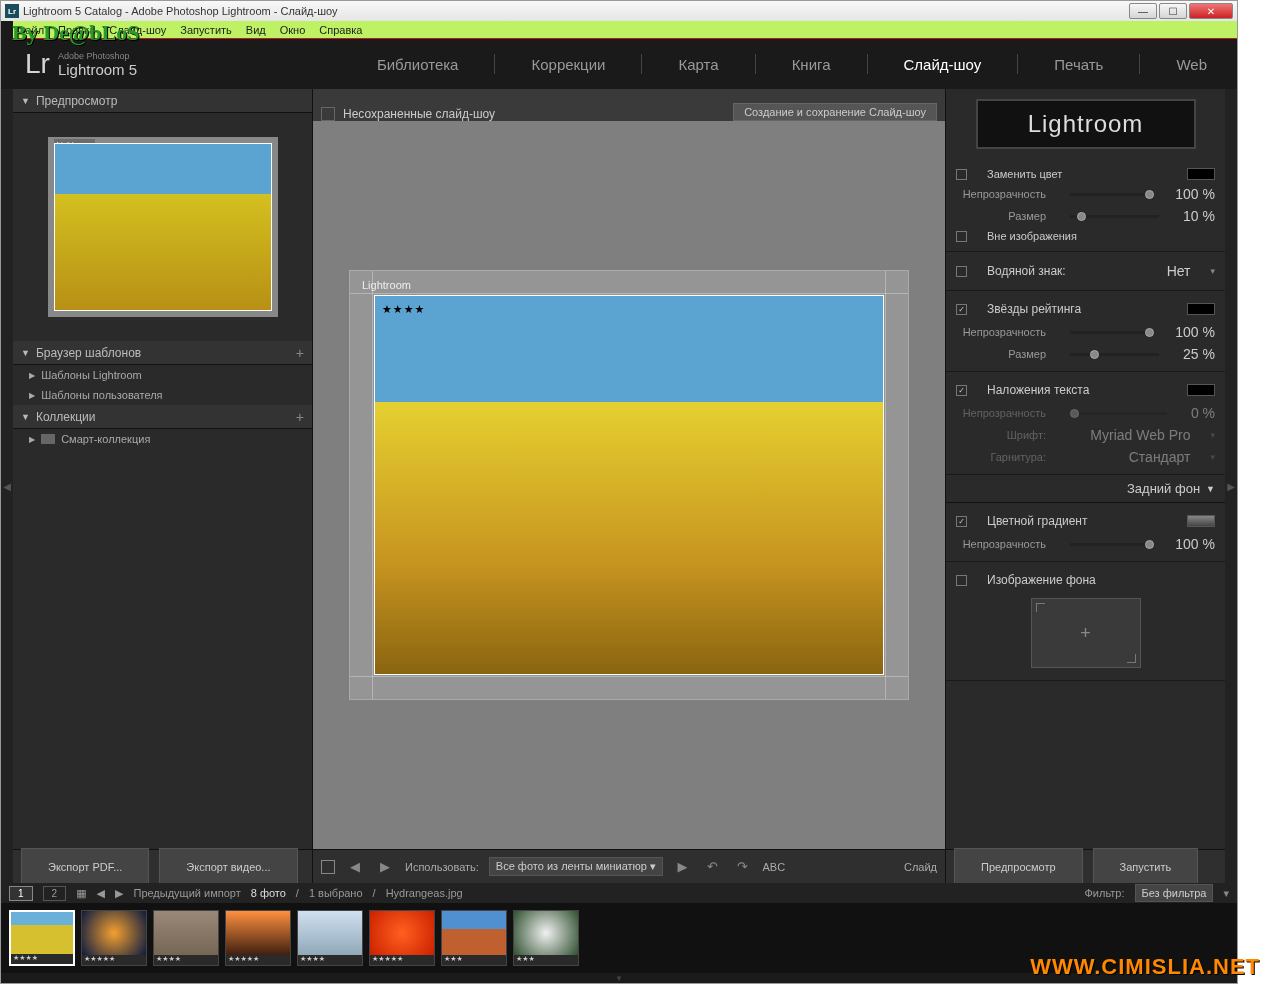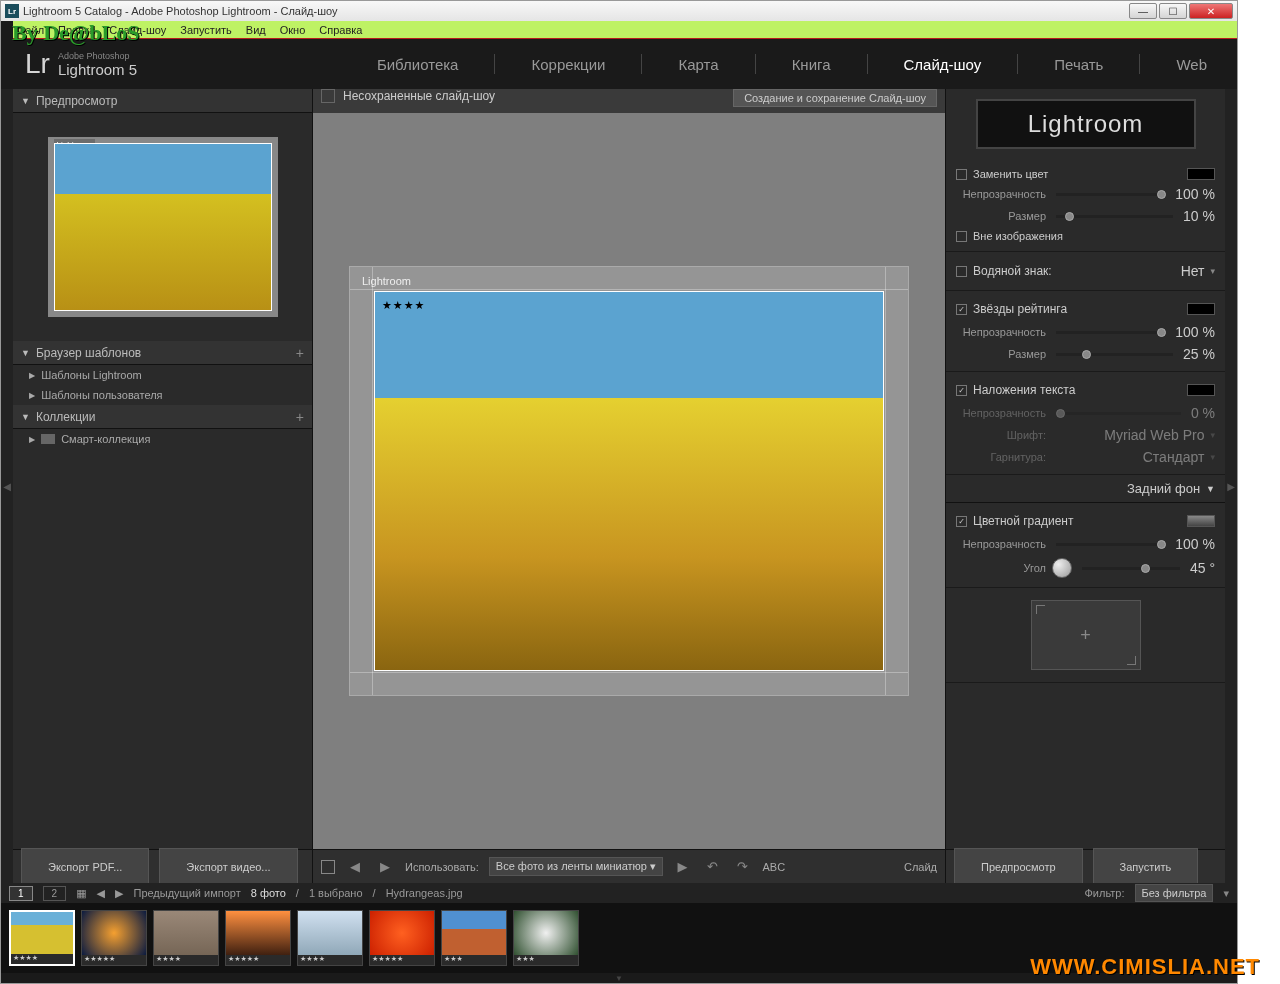--- a/index.html
+++ b/index.html
@@ -32,21 +32,21 @@
 .panel-header .tri { margin-right:6px; font-size:9px; }
 .panel-header .plus { margin-left:auto; color:#888; font-size:14px; }
 .preview-box { padding:24px; display:flex; justify-content:center; }
 .preview-thumb { width:230px; height:180px; background:#888; padding:6px; position:relative; }
 .preview-thumb .inner { width:100%; height:100%; background:linear-gradient(to bottom,#5ba3d0 0%,#5ba3d0 30%,#d4c020 30%,#b89015 100%); border:1px solid #fff; position:relative; }
 .preview-thumb .tag { position:absolute; top:2px; left:6px; font-size:8px; color:#fff; background:rgba(0,0,0,.2); padding:1px 3px; }
 .tree-item { padding:4px 16px; font-size:11px; color:#aaa; display:flex; align-items:center; gap:6px; }
 .tree-item .tri { font-size:8px; }
 .tree-item .ico2 { width:14px; height:10px; background:#666; }
 .center-panel { flex:1; background:#7f7f7f; display:flex; flex-direction:column; }
-.center-header { height:24px; background:#3a3a3a; display:flex; align-items:flex-start; padding:0 8px; font-size:12px; color:#ccc; }
+.center-header { height:32px; background:#3a3a3a; display:flex; align-items:flex-end; padding:0 8px; font-size:12px; color:#ccc; }
 .center-header .save-btn { margin-left:auto; background:#555; padding:2px 10px; font-size:11px; border:1px solid #666; cursor:pointer; }
 .slide-area { flex:1; display:flex; align-items:center; justify-content:center; padding:20px; }
 .slide-frame { width:560px; height:430px; background:#959595; position:relative; border:1px solid #aaa; }
 .slide-frame .guide-h { position:absolute; left:0; right:0; border-top:1px solid rgba(255,255,255,.3); }
 .slide-frame .guide-v { position:absolute; top:0; bottom:0; border-left:1px solid rgba(255,255,255,.3); }
 .slide-frame .tag2 { position:absolute; top:8px; left:12px; font-size:11px; color:#eee; }
 .slide-frame .img { position:absolute; top:24px; left:24px; right:24px; bottom:24px; background:linear-gradient(to bottom,#5ba3d0 0%,#5ba3d0 28%,#e5d030 28%,#c89520 70%,#8a6510 100%); border:1px solid #fff; }
 .slide-frame .stars { position:absolute; top:32px; left:32px; font-size:11px; color:#000; letter-spacing:1px; }
 .toolbar { height:34px; background:#2f2f2f; display:flex; align-items:center; padding:0 8px; gap:10px; font-size:11px; color:#aaa; border-top:1px solid #111; }
 .tool-btn { padding:4px 14px; background:#444; border:1px solid #555; color:#ccc; font-size:11px; cursor:pointer; }
@@ -57,21 +57,21 @@
 .filmstrip-bar { height:20px; background:#222; display:flex; align-items:center; padding:0 8px; font-size:11px; color:#999; gap:10px; }
 .fs-tab { padding:1px 8px; border:1px solid #555; font-size:10px; }
 .fs-tab.active { background:#333; color:#fff; border-color:#888; }
 .filmstrip { height:70px; background:#111; display:flex; align-items:center; padding:4px 8px; gap:6px; }
 .thumb { width:66px; height:56px; background:#333; border:1px solid #444; display:flex; flex-direction:column; cursor:pointer; }
 .thumb.sel { border:2px solid #fff; }
 .thumb .timg { flex:1; }
 .thumb .tstars { height:10px; font-size:7px; color:#ccc; padding:0 2px; background:#2a2a2a; }
 .bottom-strip { height:10px; background:#1a1a1a; display:flex; align-items:center; justify-content:center; color:#444; font-size:8px; }
 .r-section { padding:6px 10px; border-bottom:1px solid #1a1a1a; }
-.r-row { display:flex; align-items:center; font-size:11px; color:#bbb; padding:3px 0; gap:6px; }
+.r-row { display:flex; align-items:center; font-size:11px; color:#bbb; padding:3px 0; gap:20px; }
 .r-row.header { font-size:12px; color:#ddd; padding:5px 0; }
 .r-row .lbl { min-width:90px; text-align:right; color:#999; }
 .r-row .lbl-left { color:#ccc; }
 .r-row .val { margin-left:auto; color:#ccc; font-size:14px; }
 .r-slider { flex:1; height:3px; background:#222; position:relative; margin:0 4px; }
 .r-slider .knob { position:absolute; width:9px; height:9px; background:#888; border-radius:50%; top:-3px; border:1px solid #aaa; }
 .r-check { width:11px; height:11px; border:1px solid #777; display:flex; align-items:center; justify-content:center; font-size:8px; color:#ccc; }
 .r-swatch { width:28px; height:12px; background:#000; border:1px solid #555; margin-left:auto; }
 .r-identity { margin:10px auto; width:220px; height:50px; background:#111; border:2px solid #444; display:flex; align-items:center; justify-content:center; font-size:24px; color:#ddd; font-weight:300; letter-spacing:1px; }
 .r-title { display:flex; align-items:center; justify-content:flex-end; padding:6px 10px; font-size:13px; color:#ccc; gap:6px; background:#2a2a2a; border-bottom:1px solid #111; }
@@ -299,30 +299,26 @@
             <span class="lbl-left">Цветной градиент</span>
             <div class="r-swatch" style="background:linear-gradient(#888,#444)"></div>
           </div>
         <div class="r-row">
             <span class="lbl">Непрозрачность</span>
             <div class="r-slider">
               <div class="knob" style="left:92%"></div>
             </div>
             <span class="val">100 %</span>
           </div>
-        <div class="r-row">
-            <span class="lbl">Угол</span>
-            <div class="big-knob"></div>
-            <div class="r-slider" style="flex:1">
-              <div class="knob" style="left:60%"></div>
-            </div>
-            <span class="val">45 °</span>
-          </div>
-      </div>
-      <div class="r-section">
+      </div>
+      <div class="r-section">
+        <div class="r-row header">
+            <div class="r-check"></div>
+            <span class="lbl-left">Изображение фона</span>
+          </div>
         <div class="r-bgthumb">+</div>
       </div>
       <div style="flex:1"></div>
       <div class="toolbar">
         <div class="tool-btn wide">Предпросмотр</div>
         <div class="tool-btn wide">Запустить</div>
       </div>
     </div>
 
     <div class="edge-strip">▶</div>

